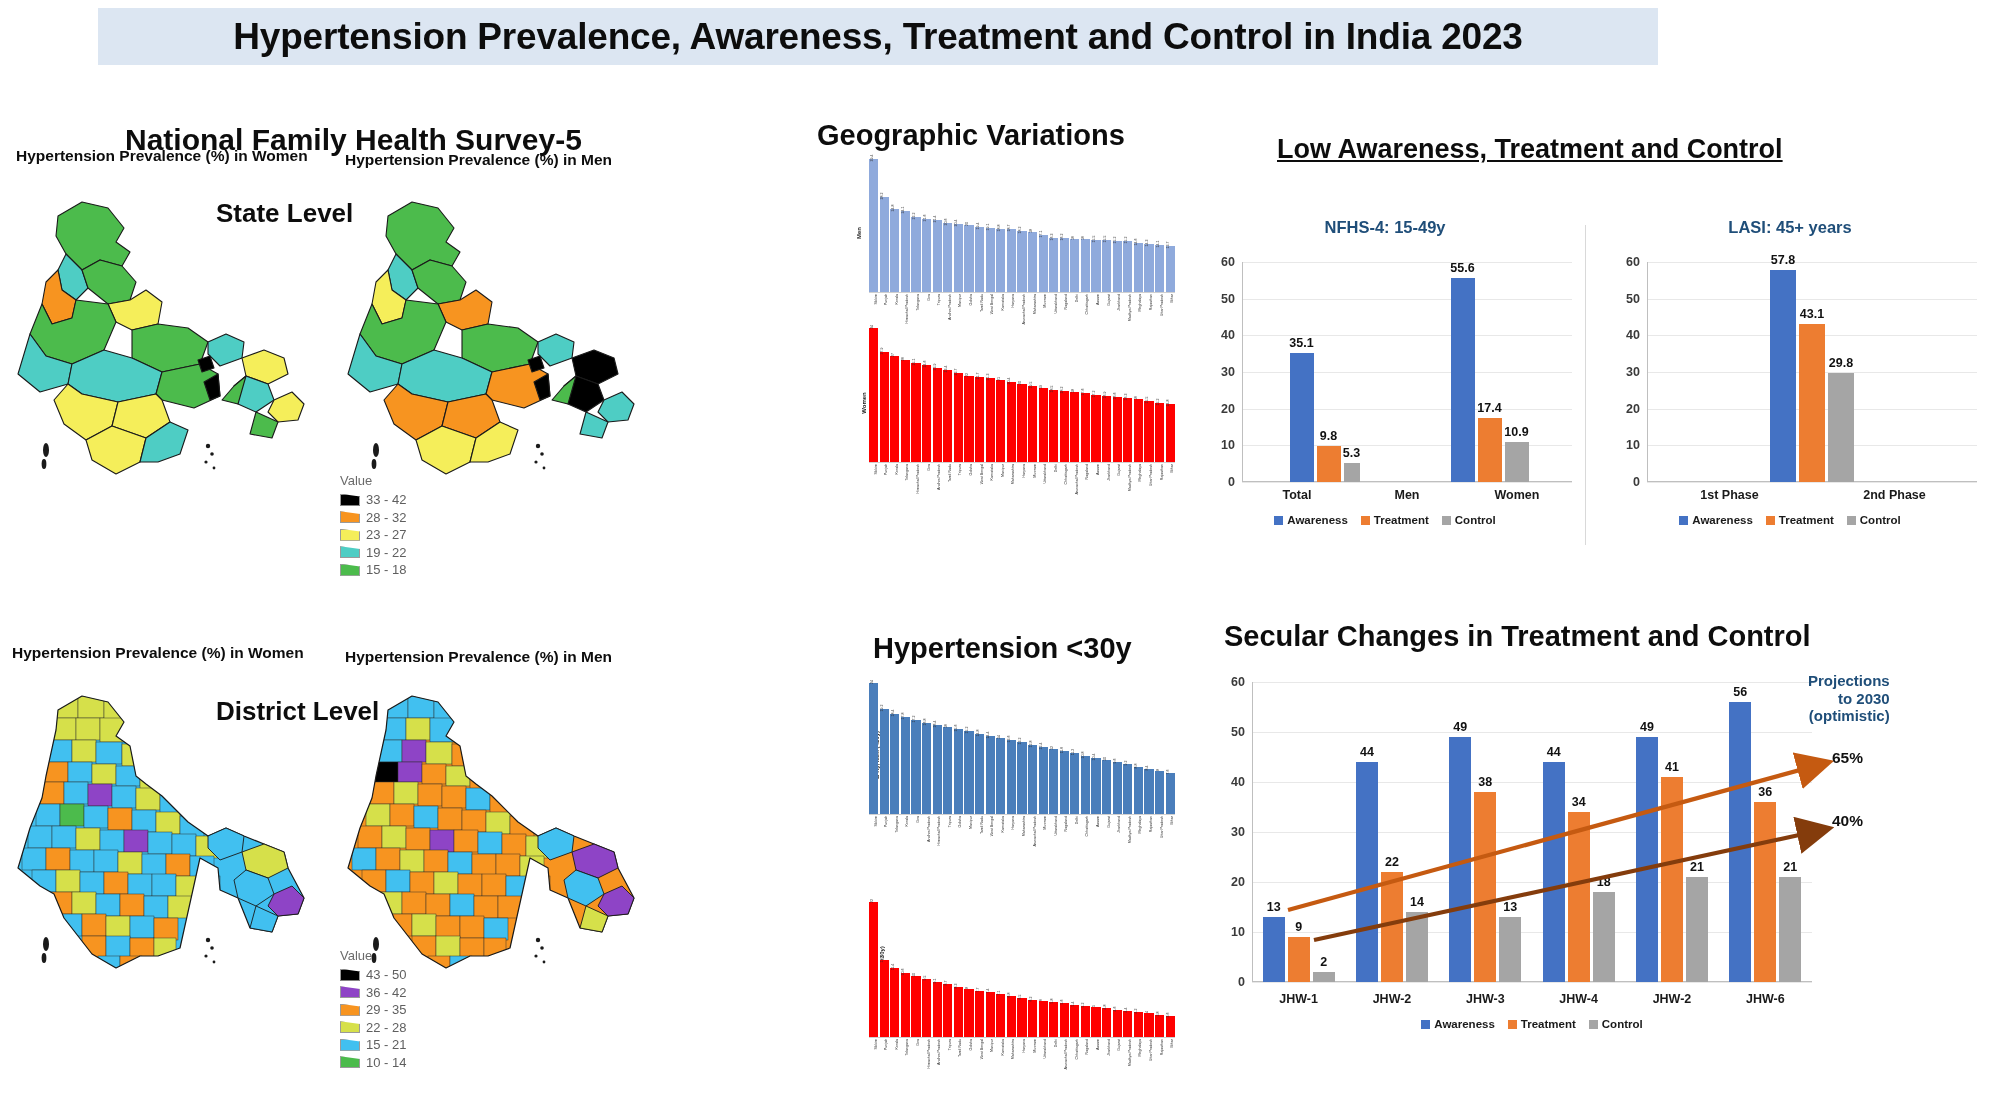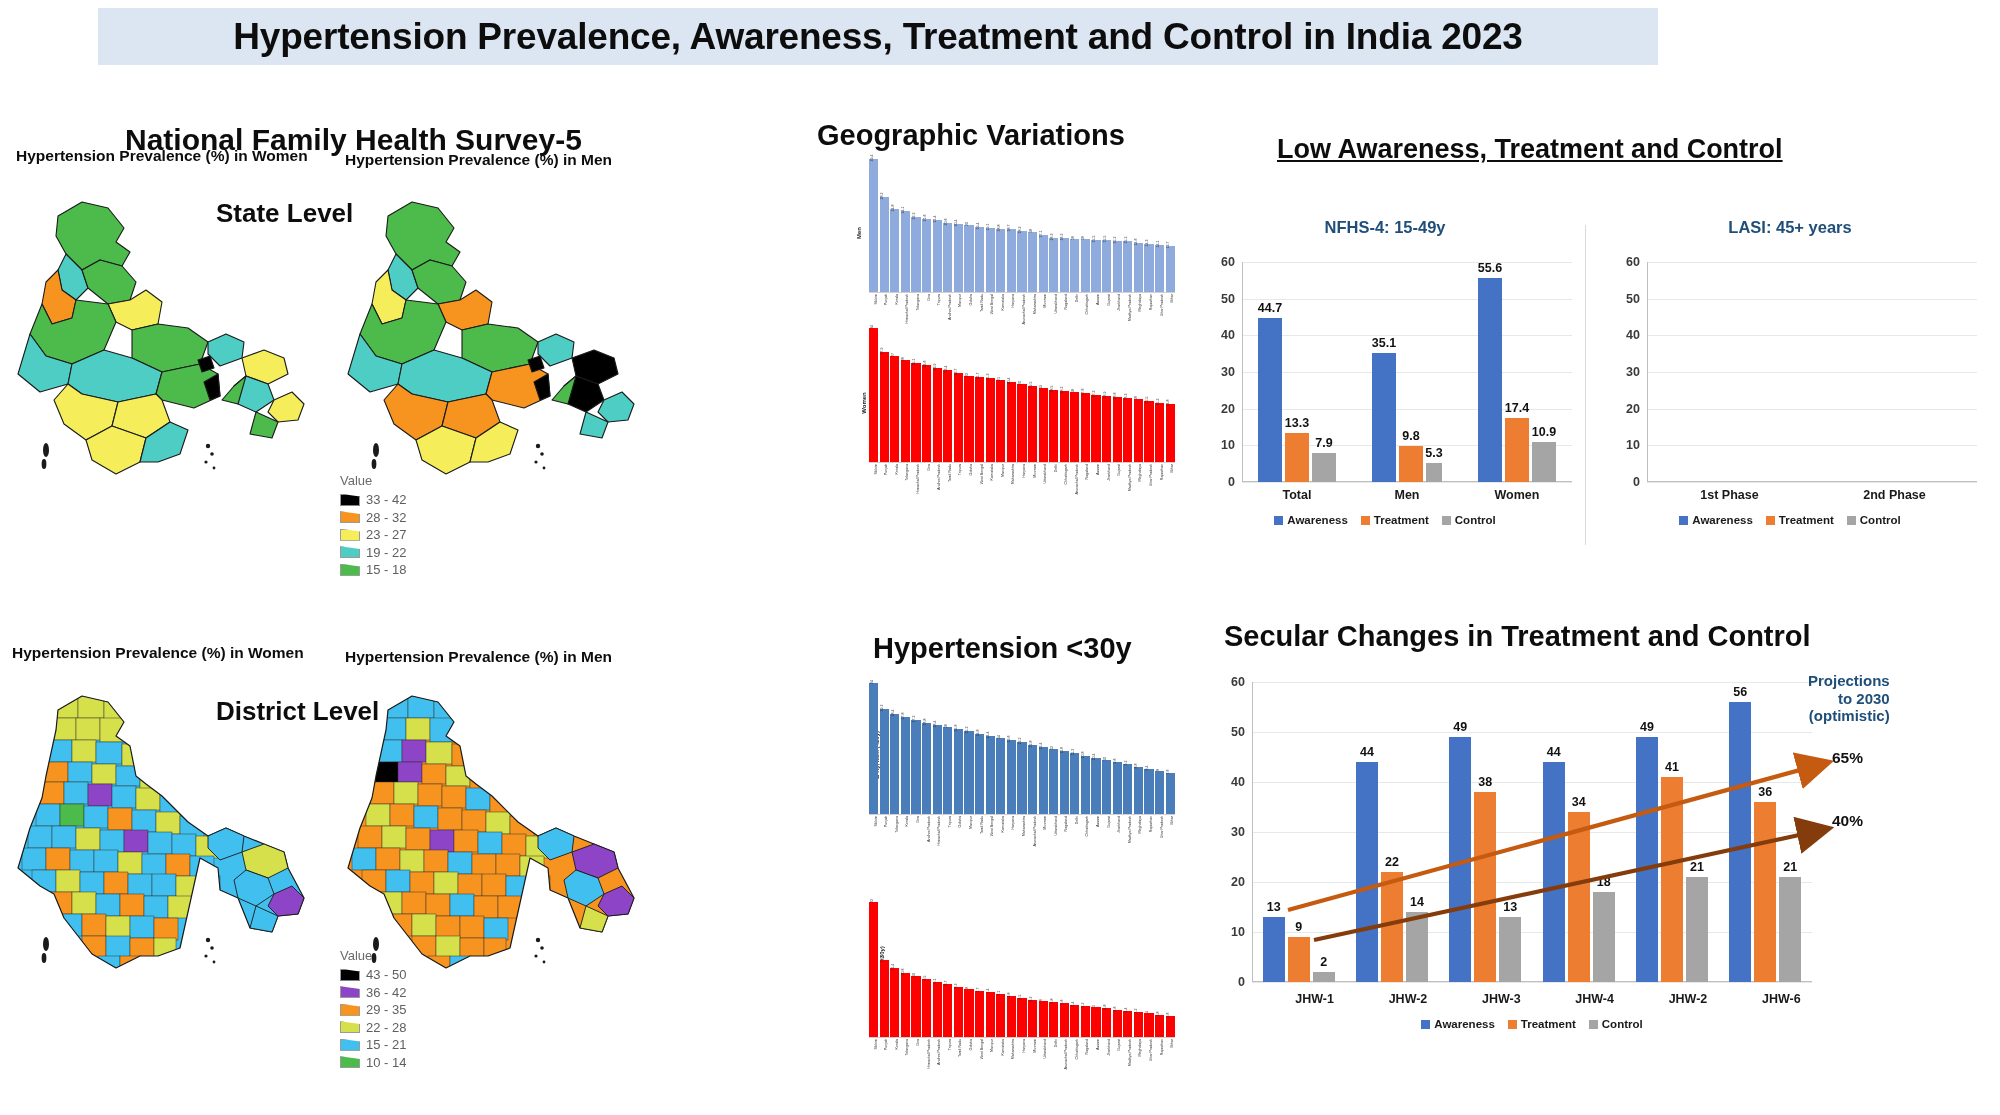--- a/index.html
+++ b/index.html
@@ -1351,31 +1351,20 @@
           <div class="ytick" style="top: 33.3333%;">40</div>
           <div class="grid" style="top: 16.6667%;"></div>
           <div class="ytick" style="top: 16.6667%;">50</div>
           <div class="grid" style="top: 0%;"></div>
           <div class="ytick" style="top: 0%;">60</div>
         </div>
       <div class="axis-y" style="left:0;"></div>
       <div class="axis-x" style="bottom:0;"></div>
       <div class="groups">
           <div class="grp">
-            <div class="bar" style="width: 24px; height: 74.5%; background: rgb(68, 114, 196);">
-              <div class="v">44.7</div>
-            </div>
-            <div class="bar" style="width: 24px; height: 22.1667%; background: rgb(237, 125, 49);">
-              <div class="v">13.3</div>
-            </div>
-            <div class="bar" style="width: 24px; height: 13.1667%; background: rgb(165, 165, 165);">
-              <div class="v">7.9</div>
-            </div>
-          </div>
-          <div class="grp">
             <div class="bar" style="width: 24px; height: 58.5%; background: rgb(68, 114, 196);">
               <div class="v">35.1</div>
             </div>
             <div class="bar" style="width: 24px; height: 16.3333%; background: rgb(237, 125, 49);">
               <div class="v">9.8</div>
             </div>
             <div class="bar" style="width: 16px; height: 8.83333%; background: rgb(165, 165, 165);">
               <div class="v">5.3</div>
             </div>
           </div>
@@ -1428,20 +1417,31 @@
           <div class="grid" style="top: 33.3333%;"></div>
           <div class="ytick" style="top: 33.3333%;">40</div>
           <div class="grid" style="top: 16.6667%;"></div>
           <div class="ytick" style="top: 16.6667%;">50</div>
           <div class="grid" style="top: 0%;"></div>
           <div class="ytick" style="top: 0%;">60</div>
         </div>
       <div class="axis-y" style="left:0;"></div>
       <div class="axis-x" style="bottom:0;"></div>
       <div class="groups">
+          <div class="grp">
+            <div class="bar" style="width: 26px; height: 96.3333%; background: rgb(68, 114, 196);">
+              <div class="v">57.8</div>
+            </div>
+            <div class="bar" style="width: 26px; height: 71.8333%; background: rgb(237, 125, 49);">
+              <div class="v">43.1</div>
+            </div>
+            <div class="bar" style="width: 26px; height: 49.6667%; background: rgb(165, 165, 165);">
+              <div class="v">29.8</div>
+            </div>
+          </div>
         </div>
     </div>
     <div class="xcats" style="left:52px; right:8px; top:270px;">
         <div class="xc">1st Phase</div>
         <div class="xc">2nd Phase</div>
       </div>
     <div class="legend-row" style="top:296px;">
         <div class="li">
           <span class="lsw" style="background: rgb(68, 114, 196);"></span>
           <span class="ltx">Awareness</span>
@@ -1555,21 +1555,21 @@
             <path d="M0,0 L9,4.5 L0,9 z" fill="#c55a11"></path>
           </marker>
           <marker id="ah2" markerWidth="9" markerHeight="9" refX="6" refY="4.5" orient="auto">
             <path d="M0,0 L9,4.5 L0,9 z" fill="#843c0c"></path>
           </marker>
         </defs>
         <line x1="36" y1="228" x2="570" y2="82" stroke="#c55a11" stroke-width="4.2" marker-end="url(#ah1)"></line>
         <line x1="62" y1="258" x2="570" y2="148" stroke="#843c0c" stroke-width="4.2" marker-end="url(#ah2)"></line>
       </svg>
     </div>
-    <div class="xcats" style="left:78px; width:560px; top:330px;">
+    <div class="xcats" style="left:62px; width:560px; top:330px;">
         <div class="xc">JHW-1</div>
         <div class="xc">JHW-2</div>
         <div class="xc">JHW-3</div>
         <div class="xc">JHW-4</div>
         <div class="xc">JHW-2</div>
         <div class="xc">JHW-6</div>
       </div>
     <div class="legend-row" style="left:62px; width:560px; top:356px;">
         <div class="li">
           <span class="lsw" style="background: rgb(68, 114, 196);"></span>

